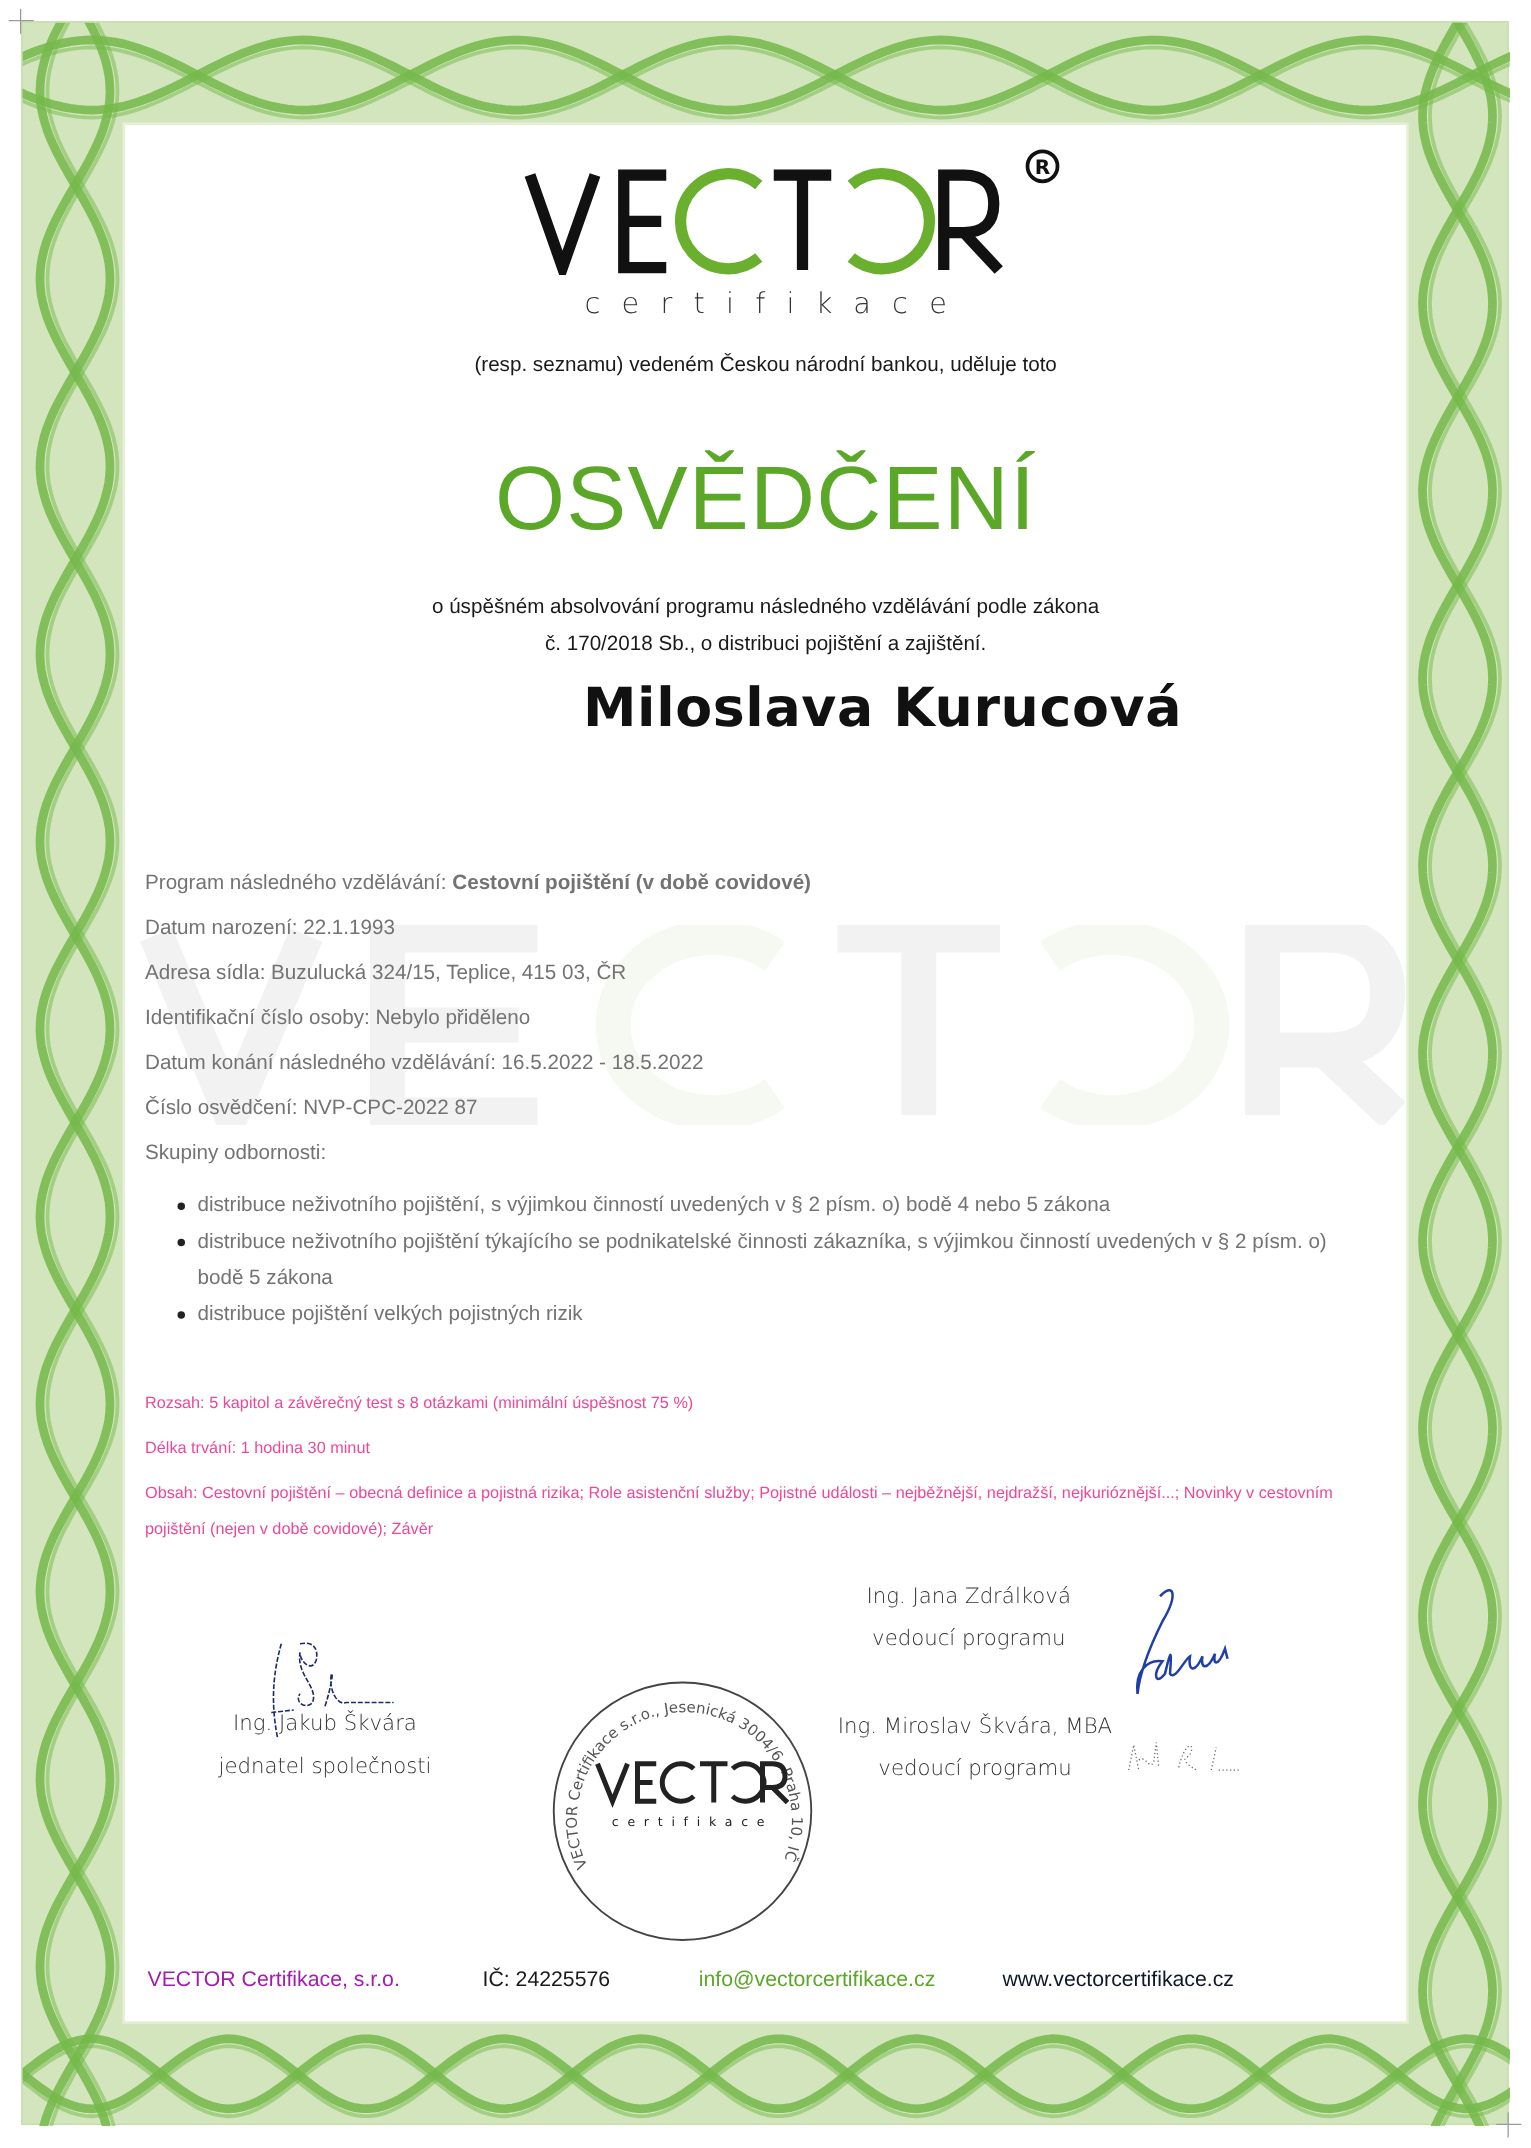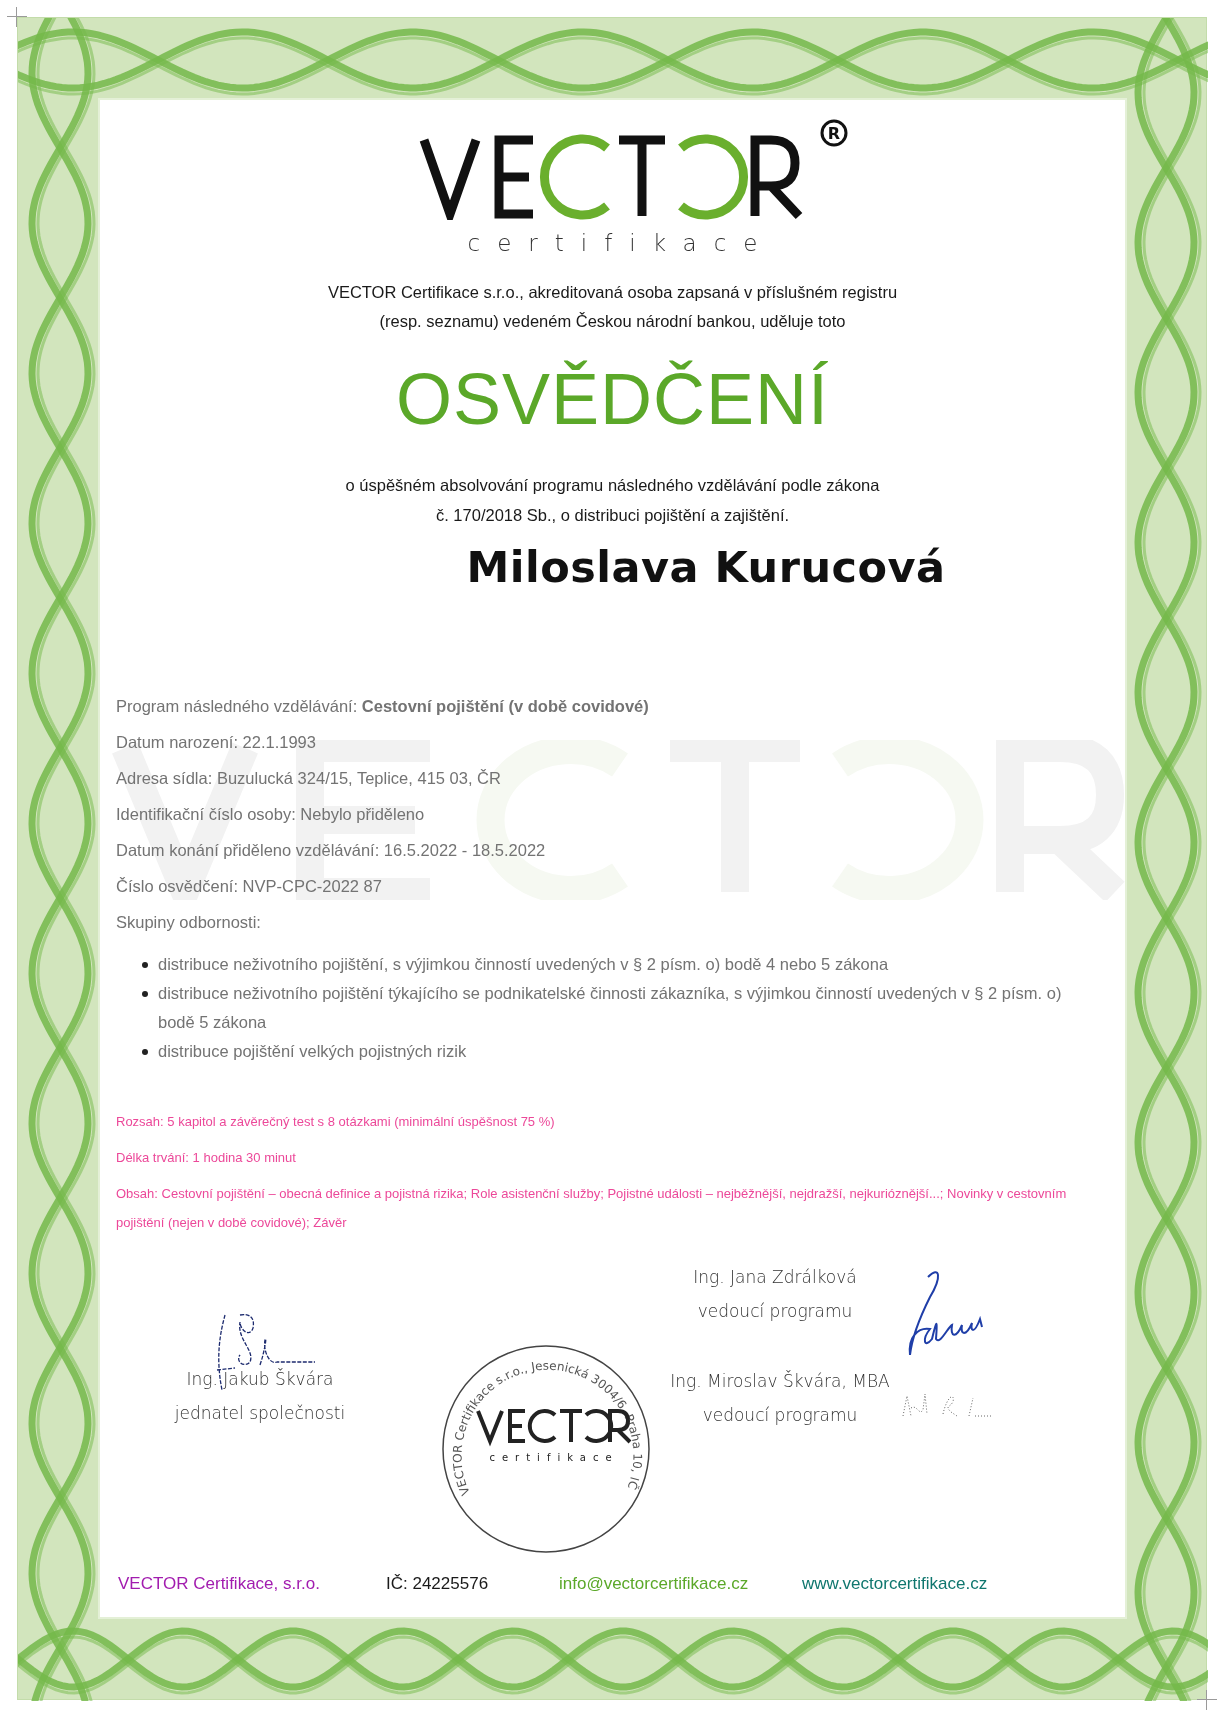--- a/index.html
+++ b/index.html
@@ -39,21 +39,21 @@
   .sig2 { left: 580px; top: 1160px; width: 190px; }
   .sig3 { left: 560px; top: 1264px; width: 240px; }
 
   .stamp { position: absolute; left: 340px; top: 1243px; width: 212px; height: 212px; }
 
   .footer { position: absolute; left: 0; top: 1474px; width: 1025px; height: 30px; font-size: 17px; font-family: "Liberation Sans", sans-serif; }
   .footer span { position: absolute; top: 0; white-space: nowrap; }
   .f-company { left: 18px; color: #a21caf; }
   .f-ic { left: 286px; color: #1a1a1a; }
   .f-mail { left: 459px; color: #5ba829; }
-  .f-web { left: 702px; color: #0f766e; }
+  .f-web { left: 702px; color: #0f172a; }
 </style>
 </head>
 <body>
 
 <div class="frame">
   <svg width="1190" height="1683" viewBox="0 0 1190 1683">
     <defs>
       <clipPath id="topclip">
           <rect x="0" y="0" width="1190" height="83"></rect>
         </clipPath>
@@ -123,39 +123,38 @@
       </svg>
       <svg width="30" height="30" viewBox="0 0 30 30" style="position:absolute;right:-30px;top:-12px">
         <circle cx="15" cy="15" r="12" fill="none" stroke="#111" stroke-width="3"></circle>
         <text x="15" y="21" text-anchor="middle" font-size="16" font-weight="bold" font-family="DejaVu Sans, sans-serif" fill="#111">R</text>
       </svg>
     </div>
   </div>
   <div class="logo-sub">certifikace</div>
 
   <div class="intro">
-    <div>VECTOR Certifikace s.r.o., akreditovaná osoba zapsaná v příslušném registru</div>
     <div>(resp. seznamu) vedeném Českou národní bankou, uděluje toto</div>
   </div>
 
   <div class="title">OSVĚDČENÍ</div>
 
   <div class="subintro">
     <div>o úspěšném absolvování programu následného vzdělávání podle zákona</div>
     <div>č. 170/2018 Sb., o distribuci pojištění a zajištění.</div>
   </div>
 
   <div class="recipient">Miloslava Kurucová</div>
 
   <div class="details">
     <div class="row"><span>Program následného vzdělávání: </span><b>Cestovní pojištění (v době covidové)</b></div>
     <div class="row"><span>Datum narození: </span><span>22.1.1993</span></div>
     <div class="row"><span>Adresa sídla: </span><span>Buzulucká 324/15, Teplice, 415 03, ČR</span></div>
     <div class="row"><span>Identifikační číslo osoby: </span><span>Nebylo přiděleno</span></div>
-    <div class="row"><span>Datum konání přiděleno vzdělávání: </span><span>16.5.2022 - 18.5.2022</span></div>
+    <div class="row"><span>Datum konání následného vzdělávání: </span><span>16.5.2022 - 18.5.2022</span></div>
     <div class="row"><span>Číslo osvědčení: </span><span>NVP-CPC-2022 87</span></div>
     <div class="row">Skupiny odbornosti:</div>
     <ul class="groups">
       <li>distribuce neživotního pojištění, s výjimkou činností uvedených v § 2 písm. o) bodě 4 nebo 5 zákona</li>
       <li style="padding-right:30px">distribuce neživotního pojištění týkajícího se podnikatelské činnosti zákazníka, s výjimkou činností uvedených v § 2 písm. o) bodě 5 zákona</li>
       <li>distribuce pojištění velkých pojistných rizik</li>
     </ul>
   </div>
 
   <div class="details-2">

